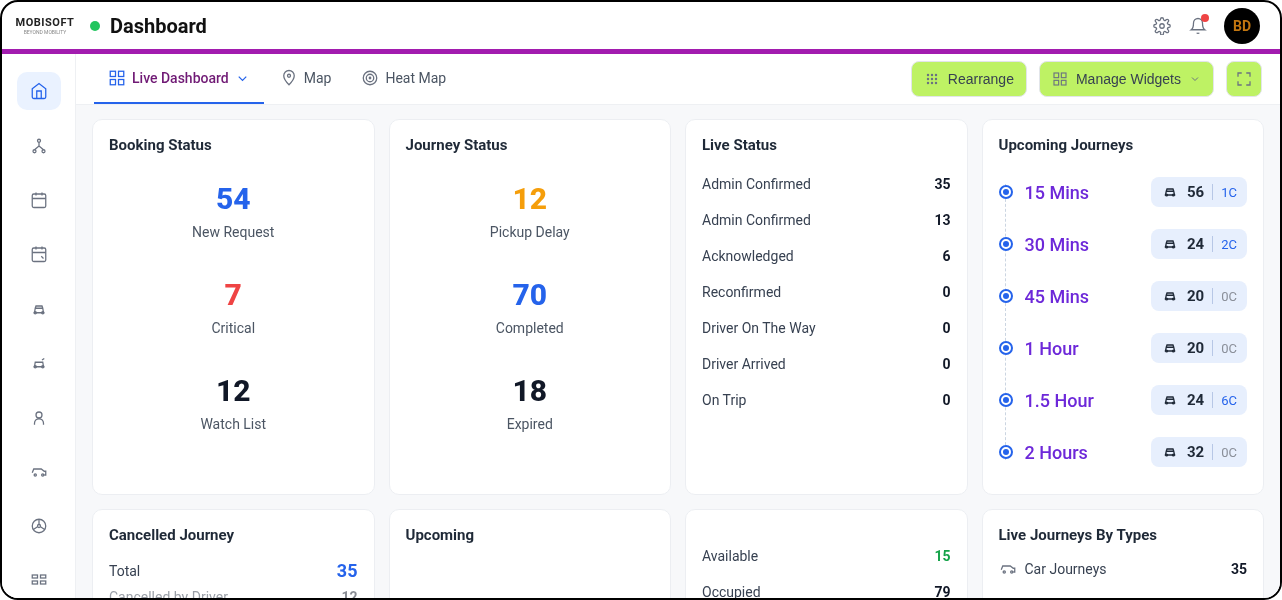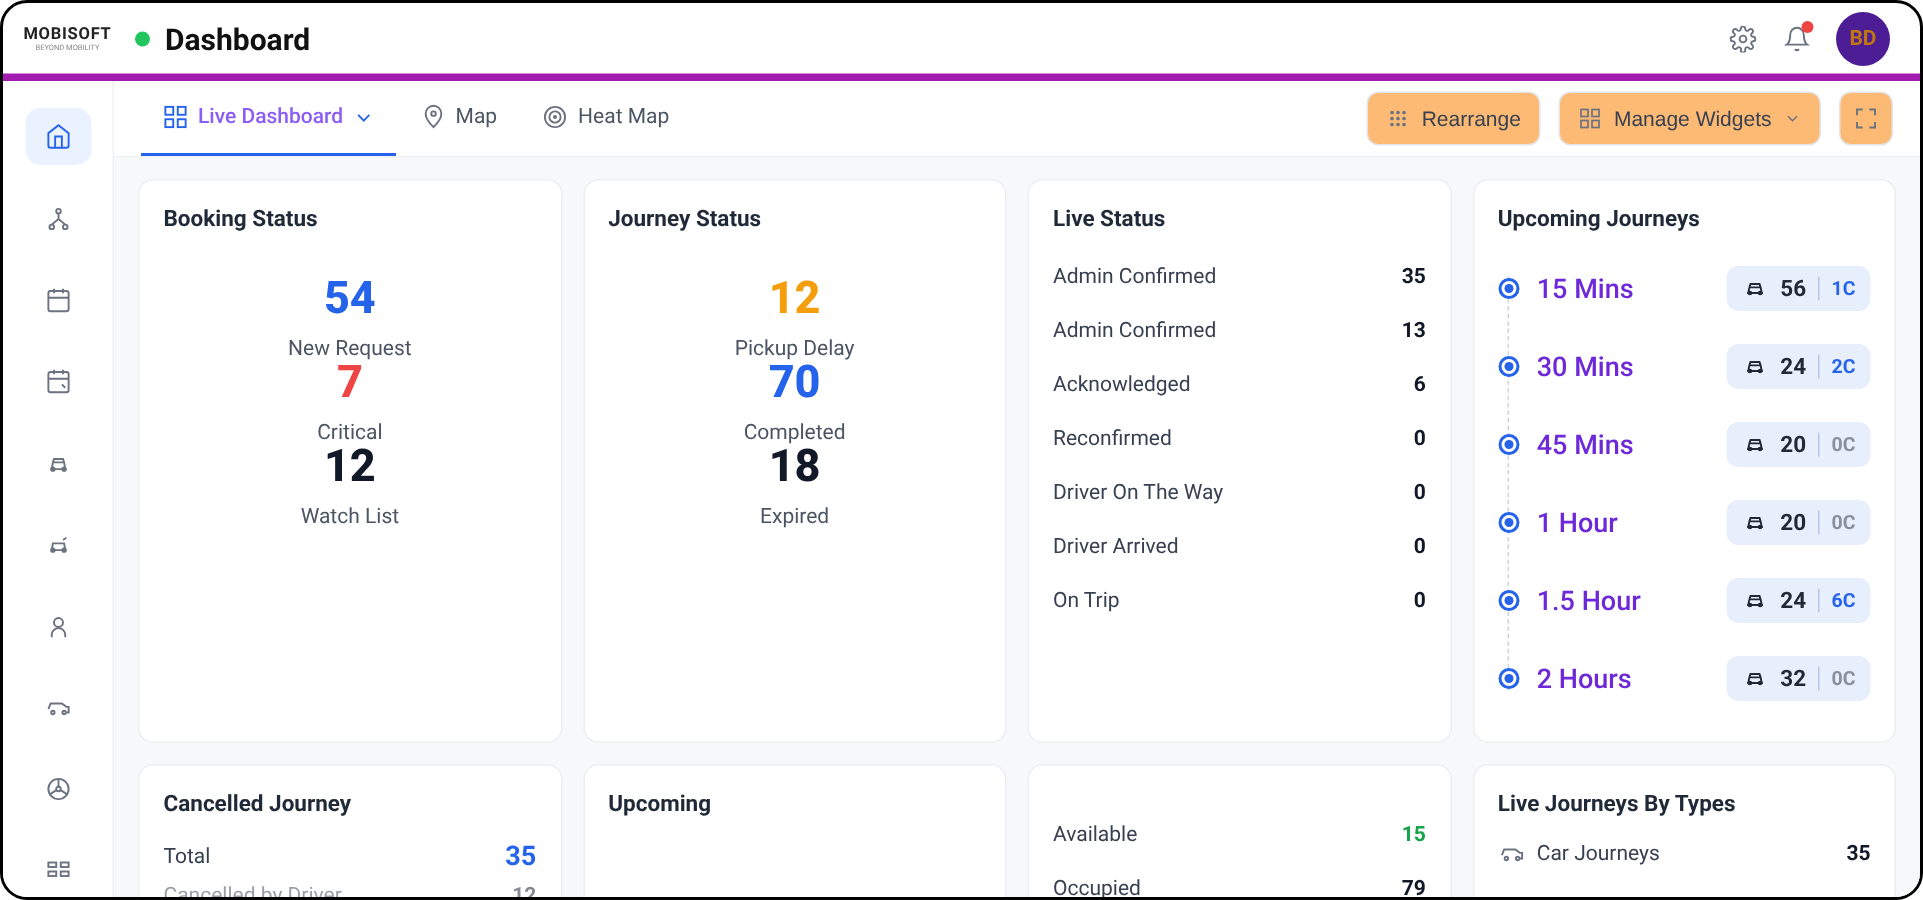--- a/index.html
+++ b/index.html
@@ -37,21 +37,21 @@
   }
   .page-title { font-size: 20px; font-weight: 700; color: #111; }
   .topbar-spacer { flex: 1; }
   .topbar-icon {
     width: 36px; height: 36px; display:flex; align-items:center; justify-content:center;
     cursor:pointer; position:relative;
   }
   .bell-dot { position:absolute; top:6px; right:7px; width:8px; height:8px; border-radius:50%; background:#ef4444;}
   .avatar {
     width: 36px; height: 36px; border-radius: 50%;
-    background: #4c1d95; color: #c27610;
+    background: #000000; color: #c27610;
     display:flex; align-items:center; justify-content:center;
     font-weight:700; font-size:14px; margin-left:8px;
   }
 
   .container { display:flex; height: calc(600px - 54px); }
 
   .sidebar {
     width: 74px;
     border-right: 1px solid #eef0f3;
     display:flex; flex-direction:column; align-items:center;
@@ -71,46 +71,46 @@
   .main { flex:1; display:flex; flex-direction:column; background:#f7f8fa; overflow:hidden;}
   .tabbar {
     height: 52px; background:#fff; border-bottom:1px solid #eef0f3;
     display:flex; align-items:center; padding: 0 18px; gap: 2px;
   }
   .tab {
     display:flex; align-items:center; gap:6px;
     padding: 0 14px; height: 50px; cursor:pointer;
     font-size: 14px; color:#4b5563; border-bottom: 2px solid transparent;
   }
-  .tab.active { color:#8b5cf6; border-bottom-color:#2563eb; font-weight:500;}
+  .tab.active { color:#701a75; border-bottom-color:#2563eb; font-weight:500;}
   .tab svg { width:15px; height:15px; }
   .tab.active svg { stroke:#2563eb; fill:#2563eb00;}
   .tabbar-spacer { flex:1; }
   .tool-btn {
     display:flex; align-items:center; gap:8px;
     height:36px; padding:0 12px; border:1px solid #e2e5ea; border-radius:8px;
-    background:#fdba74; font-size:14px; color:#374151; cursor:pointer; margin-left:10px;
+    background:#bef264; font-size:14px; color:#374151; cursor:pointer; margin-left:10px;
   }
   .tool-btn.square { width:36px; padding:0; justify-content:center;}
   .chev { width:12px; height:12px; }
 
   .cards {
     padding: 14px 16px;
     display:grid;
     grid-template-columns: repeat(4, 1fr);
     gap: 14px;
     overflow:auto;
   }
   .card {
     background:#fff; border:1px solid #eceef2; border-radius:10px;
     padding: 16px;
   }
   .card-title { font-size:15px; font-weight:700; color:#1f2937; margin-bottom:12px;}
 
-  .big-stats { display:flex; flex-direction:column; align-items:center; padding-top:18px; }
+  .big-stats { display:flex; flex-direction:column; align-items:center; gap:40px; padding-top:18px; }
   .stat { text-align:center; }
   .stat .num { font-size:30px; font-weight:800; line-height:1; }
   .stat .lbl { font-size:14px; color:#4b5563; margin-top:10px;}
   .num.blue { color:#2563eb; }
   .num.orange { color:#f59e0b; }
   .num.red { color:#ef4444; }
   .num.dark { color:#111827; }
 
   .status-list .row {
     display:flex; justify-content:space-between; align-items:flex-end;
@@ -127,21 +127,21 @@
     position:relative; background:#fff;
   }
   .jbullet::after { content:''; width:6px; height:6px; border-radius:50%; background:#2563eb;}
   .jtime { flex:1; font-size:18px; color:#6d28d9; font-weight:500;}
   .jtag {
     display:flex; align-items:center; gap:8px;
     background:#e7effd; border-radius:8px; padding:6px 10px;
     font-weight:700; font-size:15px; color:#1f2937;
   }
   .jtag .sep { width:1px; height:16px; background:#b7c7e6;}
-  .jtag .c { font-size:13px; font-weight:700;text-align:right;}
+  .jtag .c { font-size:13px; font-weight:400;text-align:right;}
   .jtag .c.blue { color:#2563eb;}
   .jtag .c.gray { color:#8a8f99;}
   .journey-line {
     position:absolute; left:6px; top:18px; bottom:18px; width:1px;
     border-left:1px dashed #cbd5e1;
   }
 
   .cancelled-row, .types-row {
     display:flex; justify-content:space-between; align-items:center;
     padding:4px 0; font-size:14px; color:#374151;

